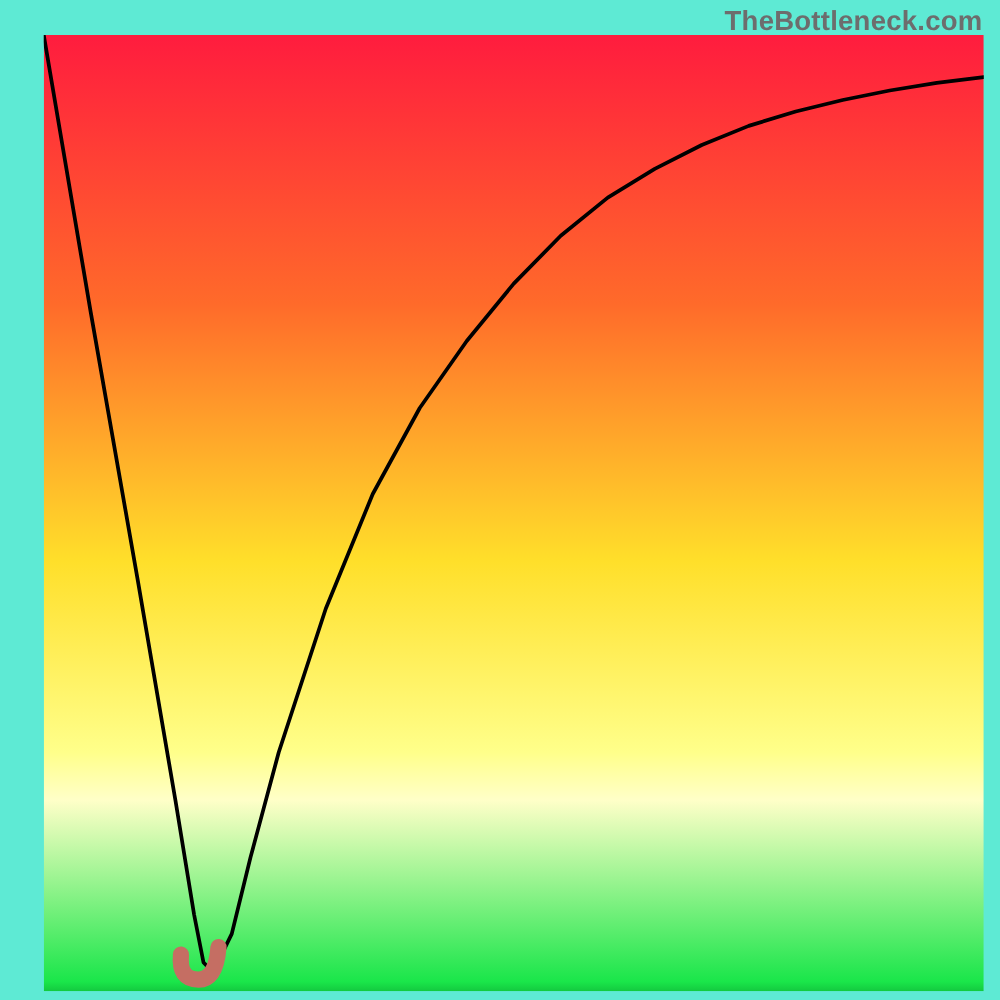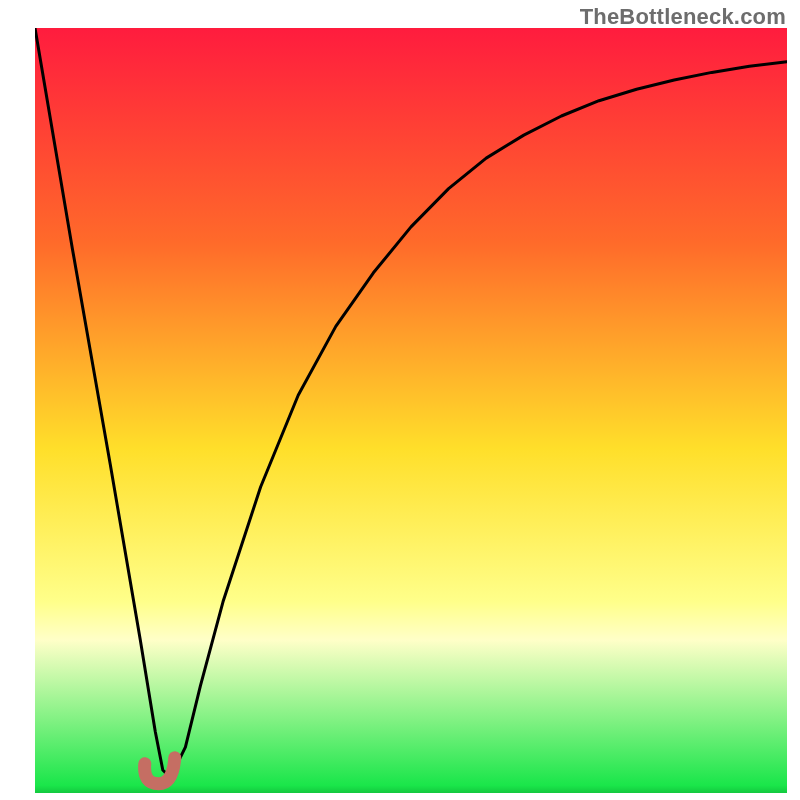--- a/index.html
+++ b/index.html
@@ -7,21 +7,21 @@
     padding: 0;
     width: 800px;
     height: 800px;
     background: #000;
     overflow: hidden;
   }
   .outer {
     position: relative;
     width: 800px;
     height: 800px;
-    background: #ffffff;
+    background: #5eead4;
   }
   .watermark {
     position: absolute;
     top: 4px;
     right: 14px;
     font-family: Arial, Helvetica, sans-serif;
     font-size: 22px;
     font-weight: 600;
     color: #6d6d6d;
     letter-spacing: 0.2px;

